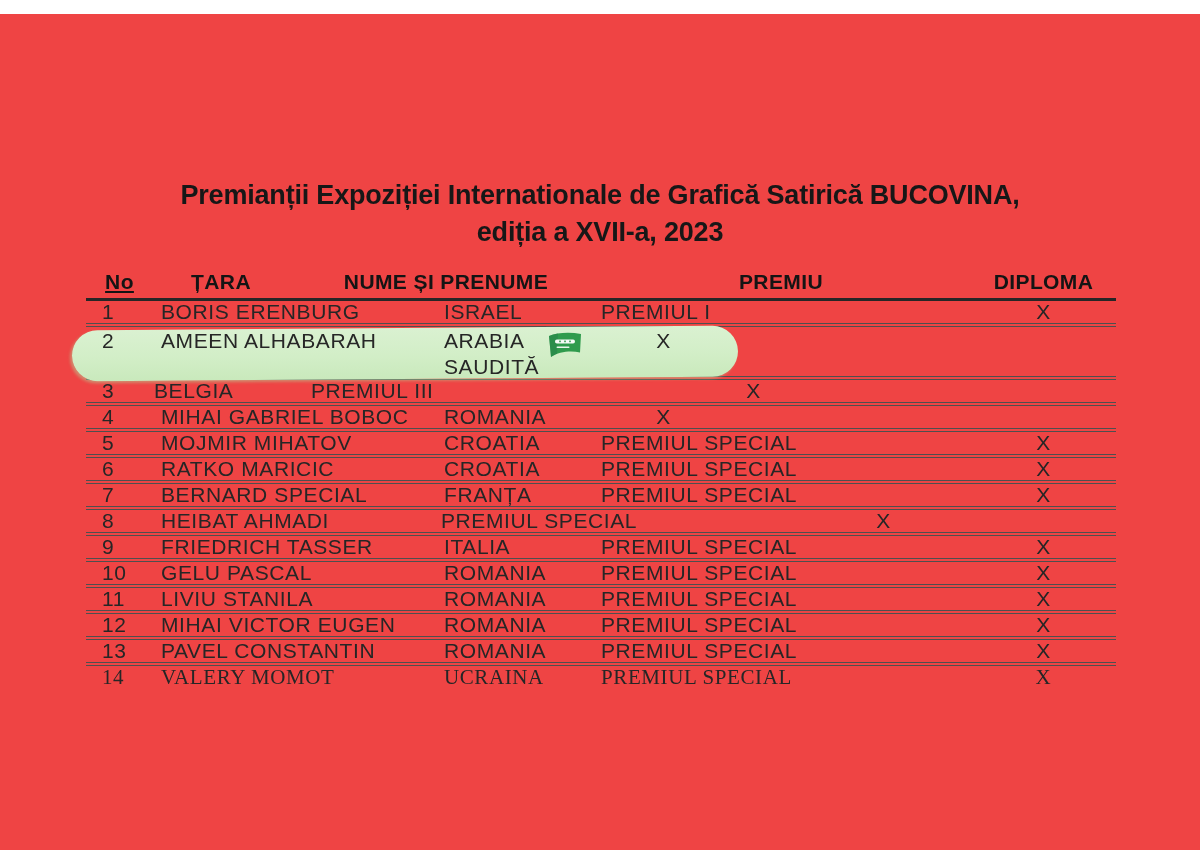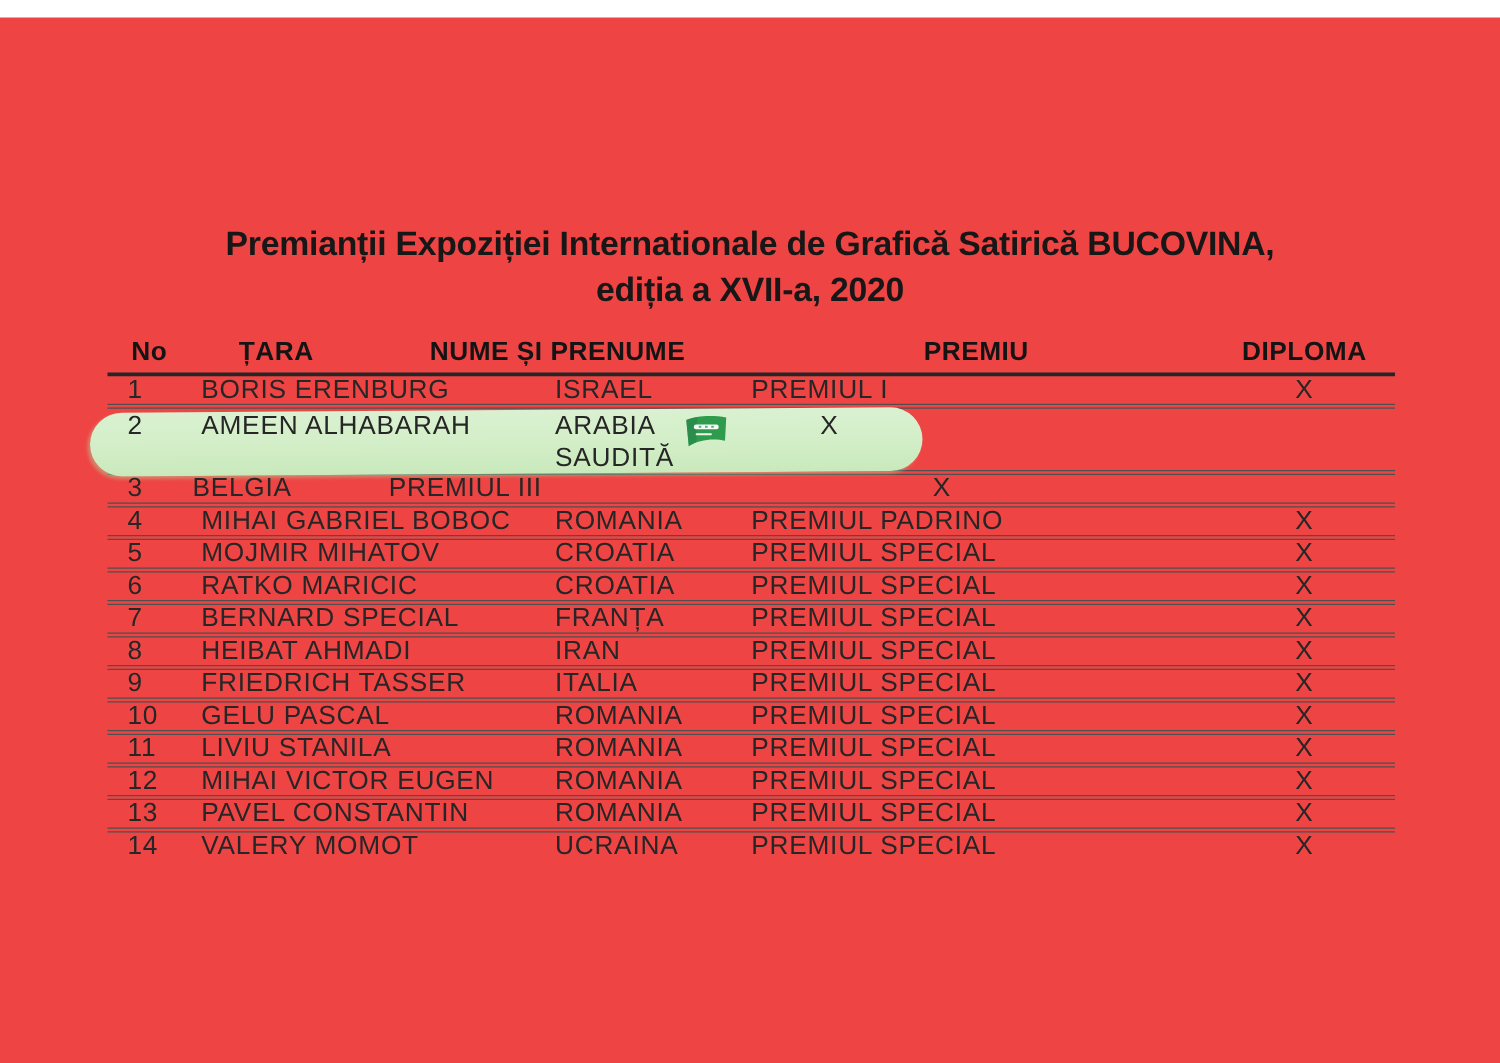--- a/index.html
+++ b/index.html
@@ -37,28 +37,28 @@
   }
   .trow{
     height:22px;
     border-bottom:4px double #4f4f4f;
     font-size:21px;letter-spacing:0.6px;
   }
   .trow.tall{
     height:49px;
     align-items:flex-start;
   }
-  .trow:last-child{border-bottom:none;}
+  .trow:last-child{border-bottom:none;font-family:Liberation Serif, serif;}
   .cell{position:relative;z-index:2;box-sizing:border-box;line-height:26px;}
   .c-no     {width:55px; padding-left:16px;}
   .c-name   {width:290px;padding-left:20px;}
   .c-country{width:160px;padding-left:13px;}
   .c-premiu {width:380px;padding-left:10px;}
   .c-diploma{width:145px;text-align:center;padding-left:0;}
-  .hrow .c-no{padding-left:12px;text-align:center;}
+  .hrow .c-no{padding-left:12px;text-align:center;text-decoration:underline;}
   .hrow .c-name,.hrow .c-country,.hrow .c-premiu,.hrow .c-diploma{
     text-align:center;padding-left:0;
   }
   .trow.tall .cell{padding-top:1px;}
   
   .hl{
     display:block;
     position:absolute;z-index:1;
     left:-14px;top:1px;width:666px;height:51px;
     border-radius:26px;
@@ -74,21 +74,21 @@
   }
   .flag svg{display:block;width:38px;height:28px;}
 </style>
 </head>
 <body>
 
 <div class="page">
 
   <div class="doc-title">
     <div>Premianții Expoziției Internationale de Grafică Satirică BUCOVINA,</div>
-    <div>ediția a XVII-a, 2020</div>
+    <div>ediția a XVII-a, 2023</div>
   </div>
 
   <div class="table">
     <div class="hrow">
       <div class="cell c-no">No</div>
       <div class="cell c-country">ȚARA</div>
       <div class="cell c-name">NUME ȘI PRENUME</div>
       <div class="cell c-premiu">PREMIU</div>
       <div class="cell c-diploma">DIPLOMA</div>
     </div>
@@ -127,21 +127,20 @@
       <div class="cell c-country">BELGIA</div>
       <div class="cell c-premiu">PREMIUL III</div>
       <div class="cell c-diploma">X</div>
     </div>
 
     <div class="trow">
 
       <div class="cell c-no">4</div>
       <div class="cell c-name">MIHAI GABRIEL BOBOC</div>
       <div class="cell c-country">ROMANIA</div>
-      <div class="cell c-premiu">PREMIUL PADRINO</div>
       <div class="cell c-diploma">X</div>
     </div>
 
     <div class="trow">
 
       <div class="cell c-no">5</div>
       <div class="cell c-name">MOJMIR MIHATOV</div>
       <div class="cell c-country">CROATIA</div>
       <div class="cell c-premiu">PREMIUL SPECIAL</div>
       <div class="cell c-diploma">X</div>
@@ -162,21 +161,20 @@
       <div class="cell c-name">BERNARD SPECIAL</div>
       <div class="cell c-country">FRANȚA</div>
       <div class="cell c-premiu">PREMIUL SPECIAL</div>
       <div class="cell c-diploma">X</div>
     </div>
 
     <div class="trow">
 
       <div class="cell c-no">8</div>
       <div class="cell c-name">HEIBAT AHMADI</div>
-      <div class="cell c-country">IRAN</div>
       <div class="cell c-premiu">PREMIUL SPECIAL</div>
       <div class="cell c-diploma">X</div>
     </div>
 
     <div class="trow">
 
       <div class="cell c-no">9</div>
       <div class="cell c-name">FRIEDRICH TASSER</div>
       <div class="cell c-country">ITALIA</div>
       <div class="cell c-premiu">PREMIUL SPECIAL</div>

